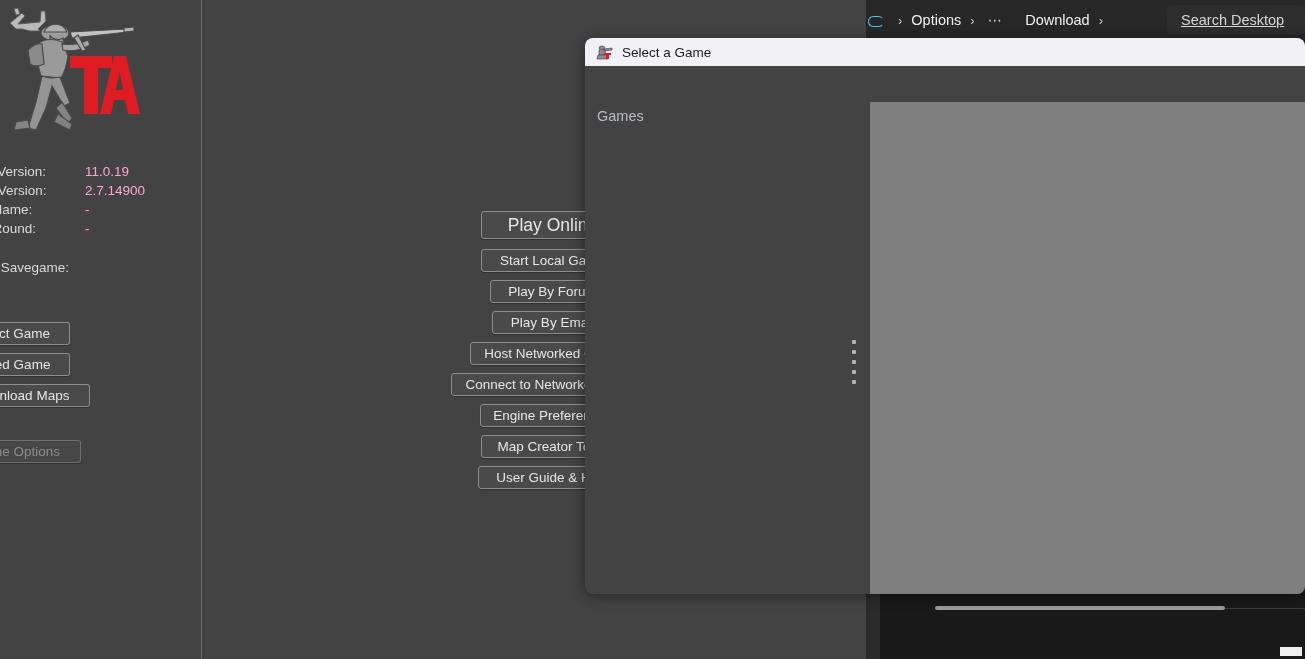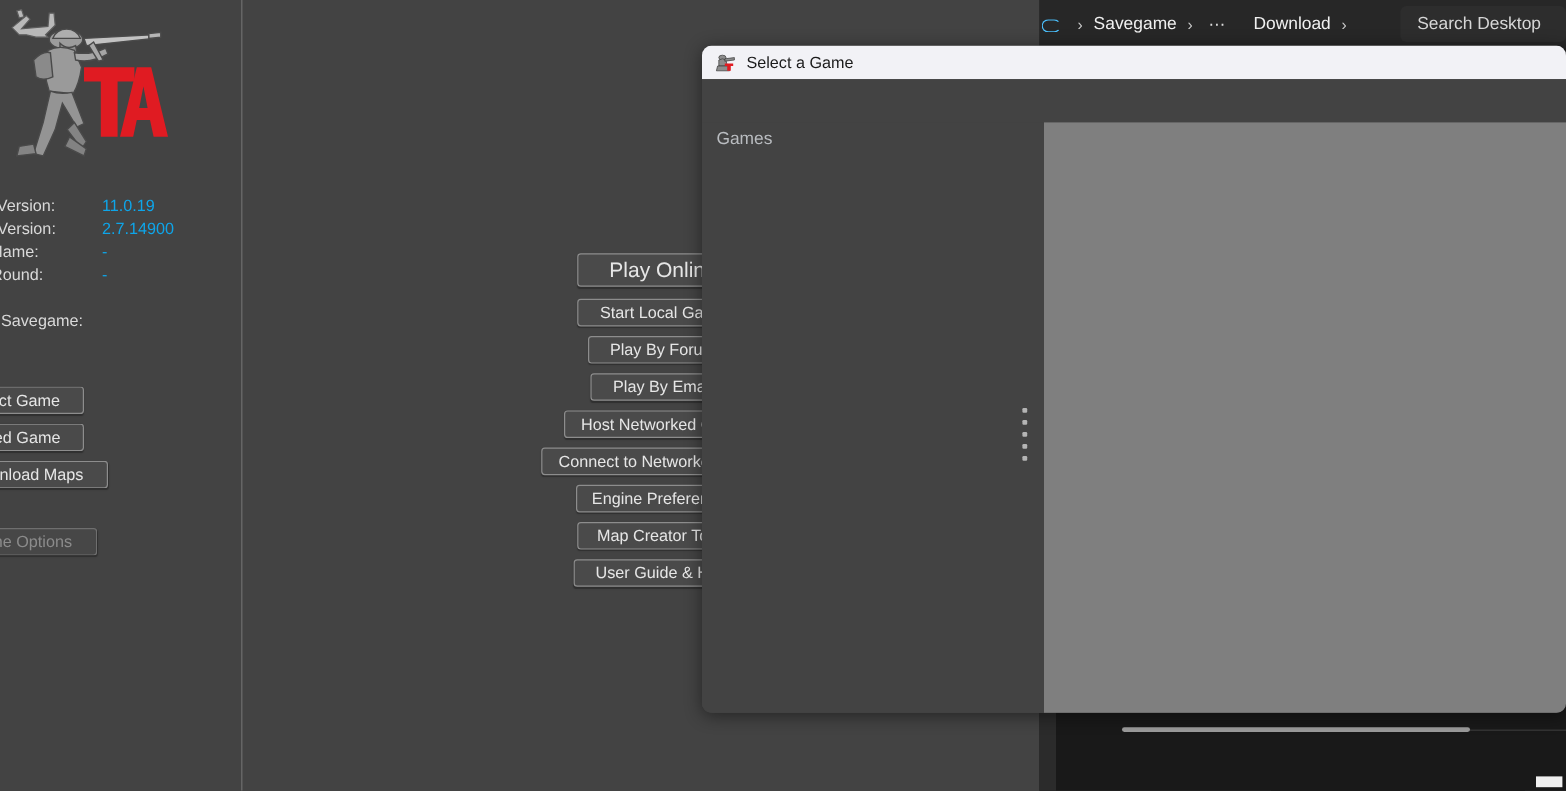--- a/index.html
+++ b/index.html
@@ -36,21 +36,21 @@
   }
   .crumb-sep { padding: 0 9px; color: #c9c9c9; font-size: 13px; }
   .crumb-label { color: #f0f0f0; }
   .crumb-dots { color: #dcdcdc; letter-spacing: 1.5px; font-size: 14px; padding: 0 4px;}
   .search-box {
     position: absolute; right: 0px; top: 5px; width: 138px; height: 30px;
     background: #2d2d2d; border-radius: 5px;
     display: flex; align-items: center;
   }
   .search-box span {
-    color: #d6d6d6; font-size: 14.5px; padding-left: 14px; white-space: nowrap;
+    color: #d6d6d6; font-size: 14.5px; padding-left: 14px; white-space: nowrap; text-decoration: underline;
   }
   .explorer-body {
     position: absolute; left: 0; top: 40px; width: 439px; height: 619px;
     background: #202020;
   }
   .explorer-list-pane {
     position: absolute; left: 14px; top: 588px; width: 425px; height: 71px;
     background: #191919;
   }
   .hscroll-track {
@@ -85,21 +85,21 @@
   }
   .logo {
     position: absolute; left: -8px; top: 2px; width: 176px; height: 143px;
   }
   .info-table {
     position: absolute; left: -48px; top: 162px; width: 250px;
     font-size: 13.5px; color: #d8d8d8;
   }
   .info-row { display: flex; height: 19px; align-items: center; }
   .info-label { width: 133px; white-space: nowrap; color: #d9d9d9; }
-  .info-value { color: #0ea5e9; white-space: nowrap; }
+  .info-value { color: #f9a8d4; white-space: nowrap; }
   .savegame-label {
     position: absolute; left: -48px; top: 260px; font-size: 13.5px; color: #d9d9d9;
     white-space: nowrap;
   }
 
   .ta-btn {
     background: #4a4a4a;
     border: 1px solid #8d8d8d;
     border-radius: 3px;
     color: #e6e6e6;
@@ -178,21 +178,21 @@
 <div id="root">
 
   <div class="explorer-window">
     <div class="explorer-titlebar">
 
       <div class="breadcrumb">
         <span class="crumb-cloud">
           <span class="c1"></span>
         </span>
         <span class="crumb-sep">›</span>
-        <span class="crumb-label">Savegame</span>
+        <span class="crumb-label">Options</span>
         <span class="crumb-sep">›</span>
         <span class="crumb-dots">⋯</span>
         <span class="crumb-sep"></span>
         <span class="crumb-label">Download</span>
         <span class="crumb-sep">›</span>
       </div>
 
       <div class="search-box">
         <span>Search Desktop</span>
       </div>

